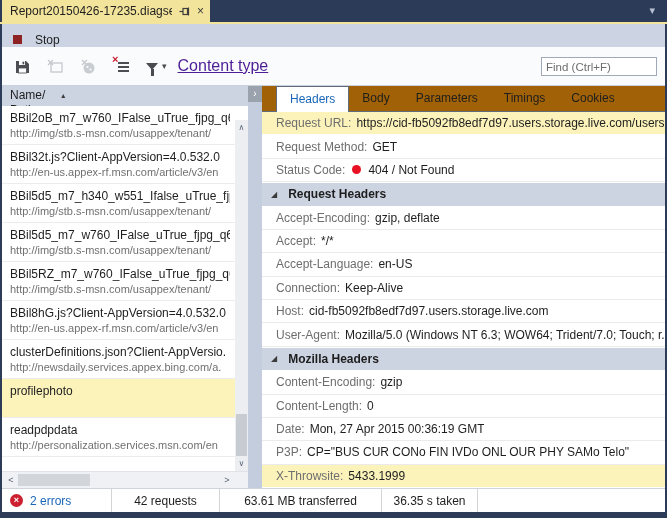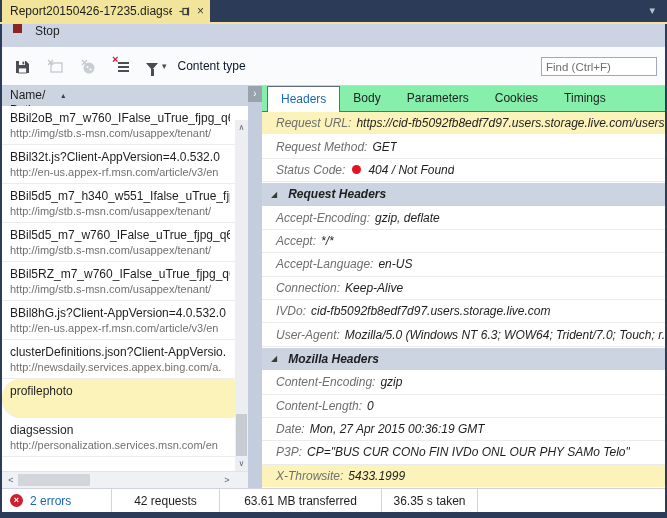--- a/index.html
+++ b/index.html
@@ -12,77 +12,77 @@
   .doc-tab { position:absolute; left:2px; top:0; height:22px; width:208px; background:#f3e49c;
              display:flex; align-items:center; padding:0 6px 0 8px; gap:7px; }
   .doc-tab .title { font-size:12px; color:#1e1e1e; white-space:nowrap; overflow:hidden; flex:1; }
   .tab-ico { color:#3d3d3d; font-size:12px; line-height:12px; cursor:pointer; }
   .pin-svg { display:block; }
   .win-dropdown { position:absolute; right:12px; top:4px; color:#b7c1d2; font-size:11px; }
   .tab-underline { position:absolute; top:22px; left:0; right:0; height:2px; background:#f3e49c; }
 
   
   .stopbar { position:absolute; top:24px; left:2px; right:2px; height:31px; background:#ccd4e3;
-             display:flex; align-items:flex-start; padding-left:11px; }
+             display:flex; align-items:center; padding-left:11px; }
   .stop-square { width:9px; height:9px; background:#8e2323; margin-right:13px; }
   .stop-label { font-size:12px; color:#1e1e1e; }
 
   
   .toolbar2 { position:absolute; top:47px; left:2px; right:2px; height:39px; background:#fafbfd;
               border-bottom:1px solid #c9d1de; display:flex; align-items:center; padding-left:12px; gap:17px; }
   .tb-ico { width:16px; height:16px; position:relative; display:flex; align-items:center; justify-content:center; cursor:pointer; }
   .bars { position:absolute; right:0; top:4px; }
   .bars i { display:block; width:11px; height:2px; background:#4a4d52; margin-bottom:2px; }
   .red-x { position:absolute; left:-1px; top:-4px; color:#c81a2c; font-weight:bold; font-size:11px; line-height:11px; }
   .funnel-wrap { display:flex; align-items:center; gap:4px; cursor:pointer; }
   .funnel { width:0; height:0; border-left:6px solid transparent; border-right:6px solid transparent;
             border-top:7px solid #484b50; position:relative; }
   .funnel:after { content:""; position:absolute; left:-1.5px; top:-1px; width:3px; height:7px; background:#484b50; }
   .caret { color:#484b50; font-size:9px; }
-  .content-type { font-size:12px; color:#0f172a; margin-left:-6px; }
+  .content-type { font-size:16px; color:#4c1d95; margin-left:-6px;text-decoration:underline; }
   .find-box { position:absolute; right:8px; top:10px; width:116px; height:19px; border:1px solid #9fa9b8;
               background:#fff; font-family:"Liberation Sans",sans-serif; font-size:11.5px; padding:0 4px; color:#1e1e1e; }
   .find-box::placeholder { color:#6e6e6e; opacity:1; }
 
   
   .main { position:absolute; top:86px; left:2px; right:2px; bottom:30px; display:flex; background:#fff; }
 
   
   .left-pane { width:246px; flex:none; position:relative; display:flex; flex-direction:column; background:#fff; }
   .list-header { height:20px; background:#ccd3e1; padding:2px 0 0 8px; font-size:12px; color:#1e1e1e; flex:none; cursor:pointer; }
   .list-header .l1 { display:flex; align-items:center; gap:16px; line-height:15px; }
   .sort-arrow { font-size:8px; color:#3d3d3d; }
   .list { flex:1; overflow:hidden; }
   .list-item { height:39px; padding:4px 18px 0 8px; border-bottom:1px solid #ececec; cursor:pointer; background:#fff; }
   .list-item .name { font-size:12px; color:#1e1e1e; line-height:16px; white-space:nowrap; overflow:hidden; }
   .list-item .url { font-size:11px; color:#707070; line-height:14px; white-space:nowrap; overflow:hidden; }
-  .list-item.selected { background:#fcf3bb;border-radius:18px; }
+  .list-item.selected { background:#fcf3bb; }
   .vscroll { position:absolute; top:34px; right:0; bottom:17px; width:13px; background:#eceef1; }
   .vs-arrow { position:absolute; left:0; width:13px; height:13px; color:#5a6577; font-size:8px;
               display:flex; align-items:center; justify-content:center; cursor:pointer; }
   .vs-up { top:1px; } .vs-down { bottom:1px; }
   .vs-thumb { position:absolute; left:1px; right:1px; bottom:15px; height:42px; background:#c7cbd2; cursor:grab; }
   .hscroll { position:absolute; bottom:0; left:0; right:0; height:17px; background:#eff1f4; border-top:1px solid #e0e3e8; }
   .hs-arrow { position:absolute; top:0; width:14px; height:16px; color:#5a6577; font-size:9px;
               display:flex; align-items:center; justify-content:center; cursor:pointer; }
   .hs-left { left:2px; } .hs-right { right:14px; }
   .hs-thumb { position:absolute; left:16px; top:2px; bottom:2px; width:72px; background:#d2d5da; cursor:grab; }
 
   
   .splitter { width:14px; flex:none; background:#c3cdde; position:relative; cursor:col-resize; }
   .collapse-btn { position:absolute; top:0; left:0; width:14px; height:16px; background:#9aa2ad; color:#fff;
                   font-size:10px; line-height:15px; text-align:center; cursor:pointer; }
 
   
   .right-pane { flex:1; min-width:0; display:flex; flex-direction:column; background:#fff; }
-  .detail-tabs { height:26px; flex:none; display:flex; align-items:stretch; padding-left:5px; background:#86efac;
+  .detail-tabs { height:26px; flex:none; display:flex; align-items:stretch; padding-left:14px; background:#a16207;
                  border-bottom:1px solid #5f6b7a; }
   .dtab { padding:5px 13px 0 13px; font-size:12px; color:#1e1e1e; cursor:pointer; white-space:nowrap; }
   .dtab.active { border:1px solid #5f6b7a; border-bottom:none; background:#fff; color:#1a66b8; margin-bottom:-1px; }
-  .detail-rows { flex:1; display:flex; flex-direction:column;font-style:italic; }
+  .detail-rows { flex:1; display:flex; flex-direction:column; }
   .drow { flex:1; display:flex; align-items:center; padding-left:14px; border-bottom:1px solid #ebebeb;
           white-space:nowrap; overflow:hidden; background:#fff; }
   .drow .lbl { color:#6e6e6e; margin-right:5px; flex:none; }
   .drow .val { color:#1e1e1e; overflow:hidden; text-overflow:clip; }
   .drow.hl { background:#fcf3bb; border-bottom:1px solid #fff; }
   .drow.section { background:#ccd3e1; border-top:1px solid #fff; border-bottom:1px solid #fff;
                   padding-left:9px; gap:11px; cursor:pointer; }
   .sec-tri { font-size:8px; color:#3b3b3b; }
   .sec-title { font-weight:bold; color:#1e1e1e; }
   .status-dot { width:9px; height:9px; border-radius:50%; background:#e81123; margin:0 7px 0 2px; flex:none; }
@@ -199,21 +199,21 @@
           <div class="url">http://en-us.appex-rf.msn.com/article/v3/en</div>
         </div>
         <div class="list-item">
           <div class="name">clusterDefinitions.json?Client-AppVersio.</div>
           <div class="url">http://newsdaily.services.appex.bing.com/a.</div>
         </div>
         <div class="list-item selected">
           <div class="name">profilephoto</div>
         </div>
         <div class="list-item">
-          <div class="name">diagsession</div>
+          <div class="name">readpdpdata</div>
           <div class="url">http://personalization.services.msn.com/en</div>
         </div>
       </div>
       <div class="vscroll">
         <span class="vs-arrow vs-up">∧</span>
         <span class="vs-thumb"></span>
         <span class="vs-arrow vs-down">∨</span>
       </div>
       <div class="hscroll">
         <span class="hs-arrow hs-left">&lt;</span>
@@ -224,22 +224,22 @@
 
     <div class="splitter">
       <span class="collapse-btn">›</span>
     </div>
 
     <div class="right-pane">
       <div class="detail-tabs">
         <span class="dtab active">Headers</span>
         <span class="dtab">Body</span>
         <span class="dtab">Parameters</span>
+        <span class="dtab">Timings</span>
         <span class="dtab">Cookies</span>
-        <span class="dtab">Timings</span>
       </div>
       <div class="detail-rows">
         <div class="drow hl">
           <span class="lbl">Request URL:</span>
           <span class="val">https://cid-fb5092fb8edf7d97.users.storage.live.com/users...</span>
         </div>
         <div class="drow">
           <span class="lbl">Request Method:</span>
           <span class="val">GET</span>
         </div>
@@ -262,21 +262,21 @@
         </div>
         <div class="drow">
           <span class="lbl">Accept-Language:</span>
           <span class="val">en-US</span>
         </div>
         <div class="drow">
           <span class="lbl">Connection:</span>
           <span class="val">Keep-Alive</span>
         </div>
         <div class="drow">
-          <span class="lbl">IVDo:</span>
+          <span class="lbl">Host:</span>
           <span class="val">cid-fb5092fb8edf7d97.users.storage.live.com</span>
         </div>
         <div class="drow">
           <span class="lbl">User-Agent:</span>
           <span class="val">Mozilla/5.0 (Windows NT 6.3; WOW64; Trident/7.0; Touch; r...</span>
         </div>
         <div class="drow section">
           <span class="sec-tri">◢</span>
           <span class="sec-title">Mozilla Headers</span>
         </div>

